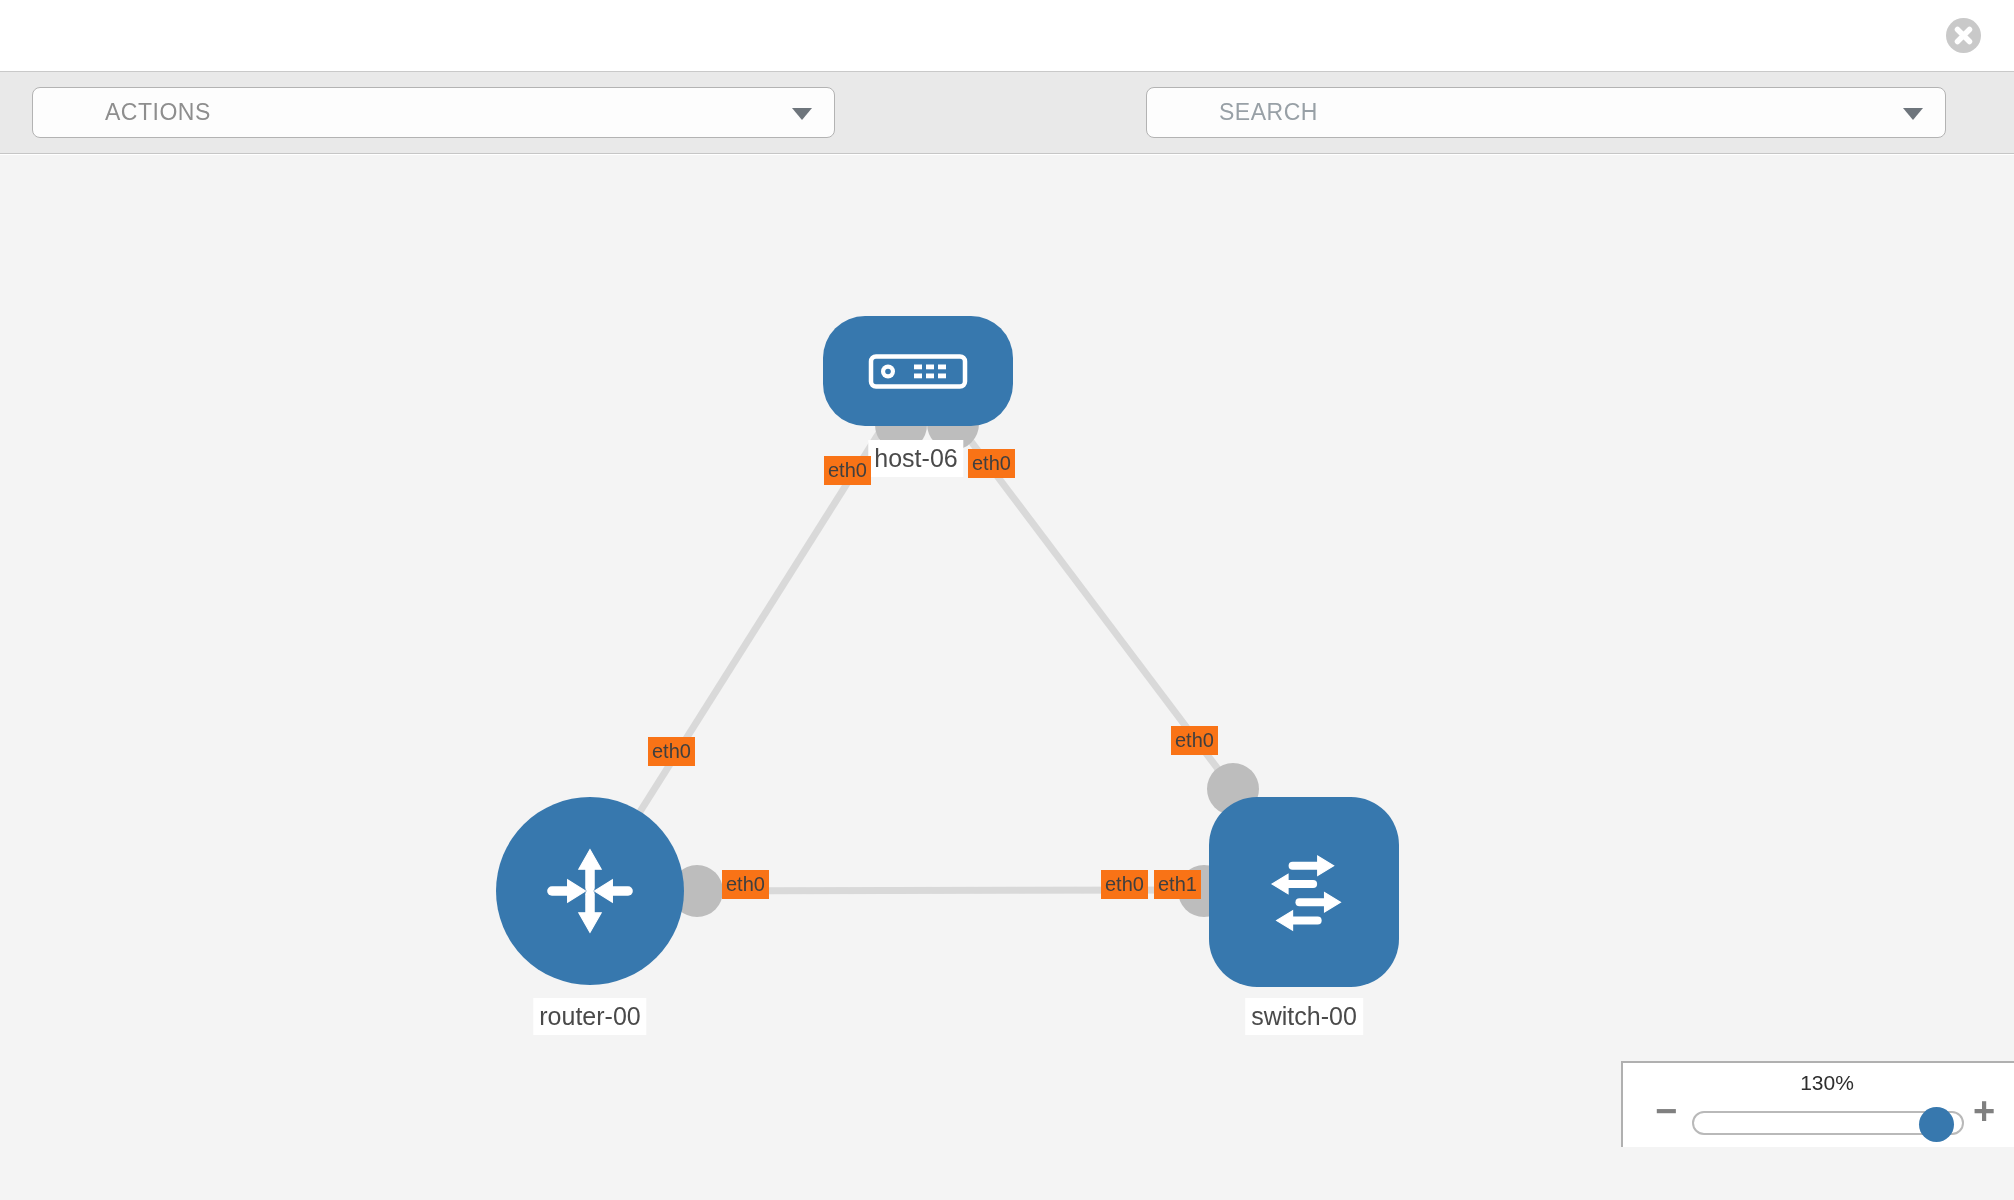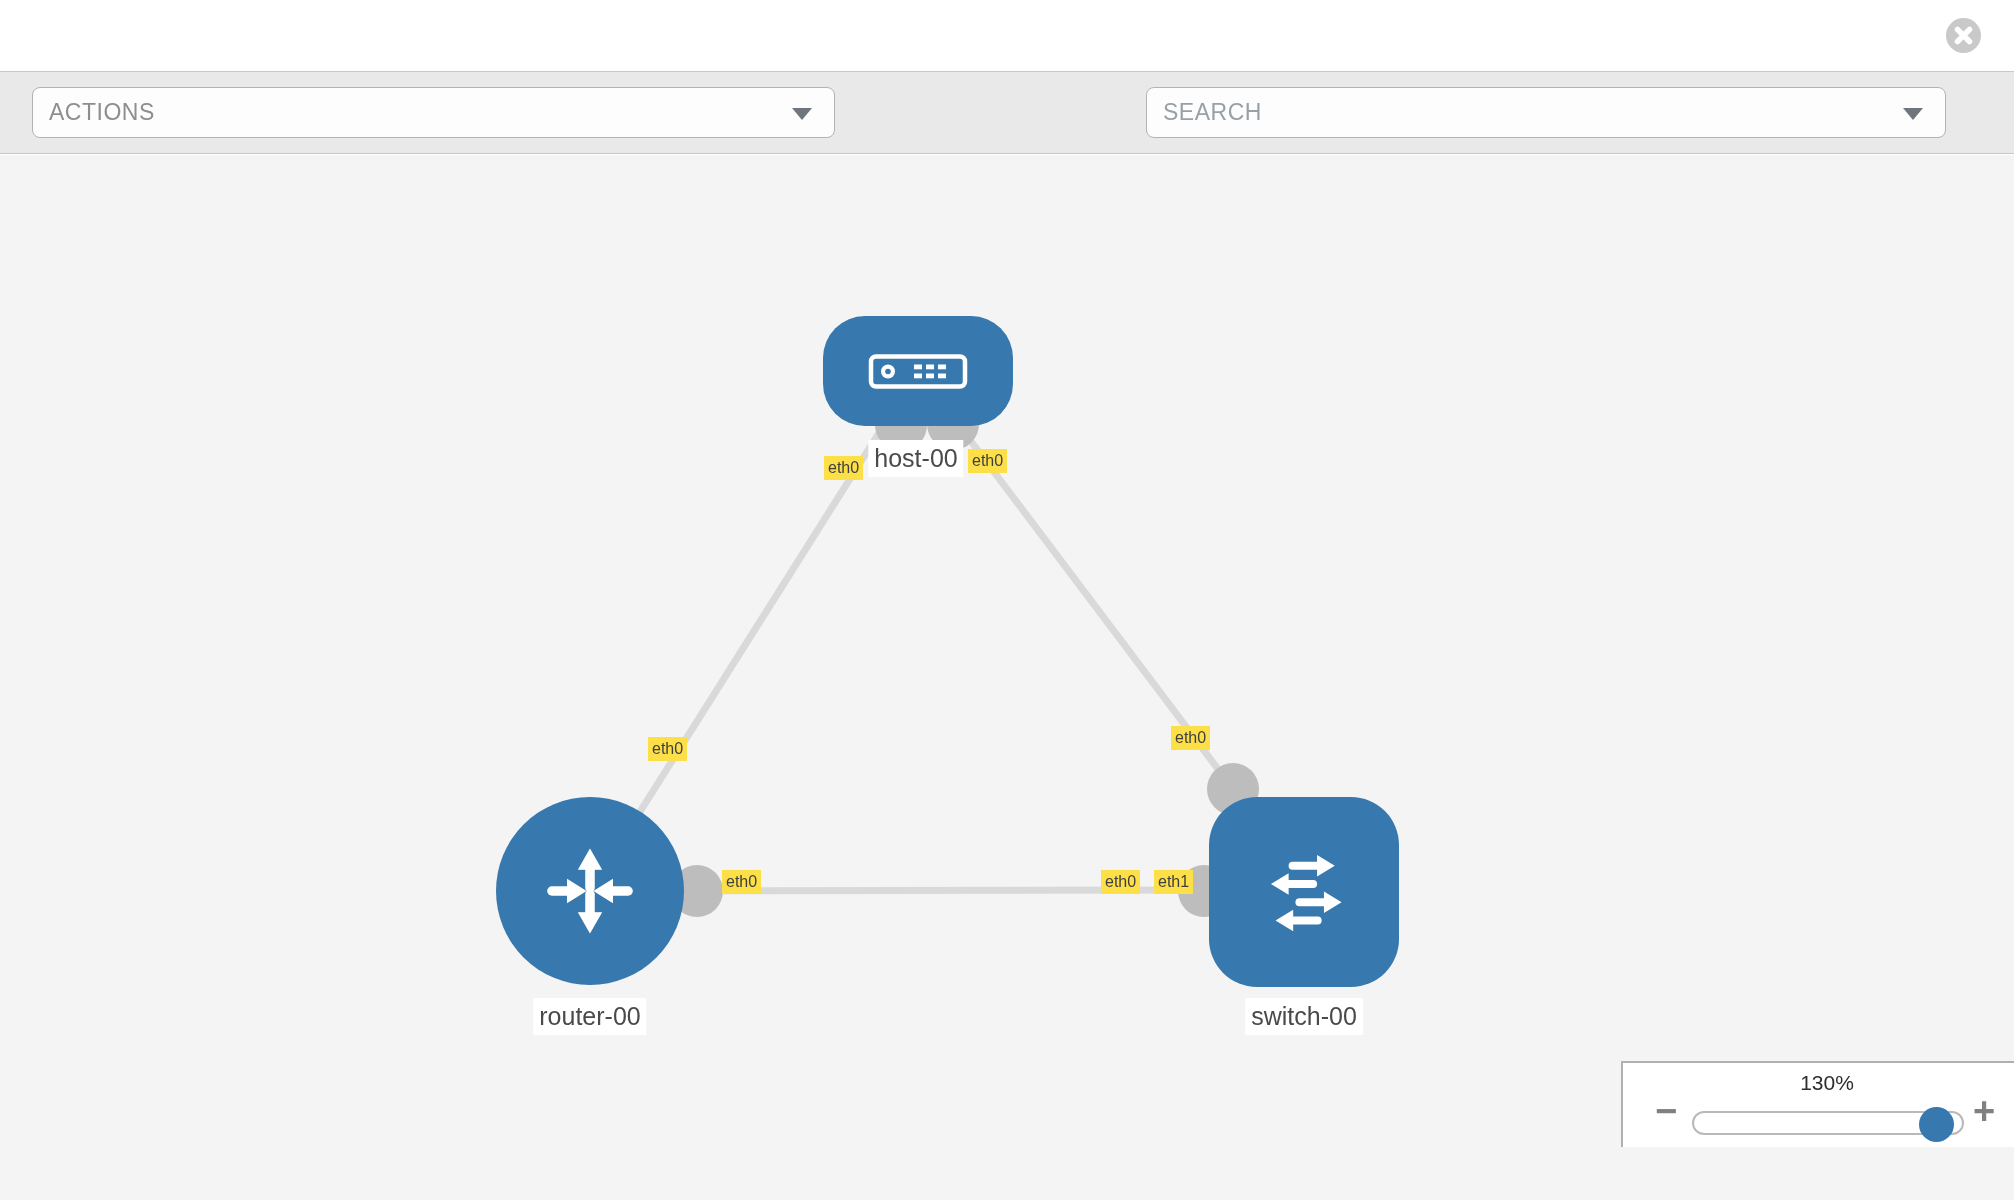--- a/index.html
+++ b/index.html
@@ -13,21 +13,21 @@
   .hdr-title .sep { color:#4c4c4c; padding:0 8px; }
   .close-btn { position:absolute; left:1946px; top:18px; width:35px; height:35px; cursor:pointer; }
 
   
   .toolbar { position:absolute; left:0; top:71px; width:2014px; height:83px; background:#e9e9e9;
     border-top:1px solid #c9c9c9; border-bottom:1px solid #c6c6c6; }
   .select { position:absolute; top:15px; height:51px; background:#fdfdfd; border:1px solid #b3b3b3;
     border-radius:8px; display:flex; align-items:center; cursor:pointer; }
   .select-actions { left:32px; width:803px; }
   .select-search { left:1146px; width:800px; }
-  .select .txt { font-size:23px; color:#8e8e8e; padding-left:16px; letter-spacing:.5px; }
+  .select .txt { font-size:23px; color:#8e8e8e; padding-left:24px; letter-spacing:.5px;margin-left:48px; }
   .select-search .txt { color:#98a0a6; }
   .dd-arrow { position:absolute; right:22px; top:20px; width:0; height:0;
     border-left:10px solid transparent; border-right:10px solid transparent; border-top:12px solid #6e757c; }
   .tool-icon { position:absolute; top:99px; width:33px; height:33px; cursor:pointer; }
   .tool-wrench { left:1050px; }
   .tool-key { left:1119px; }
 
   
   .canvas { position:absolute; left:0; top:155px; width:2014px; height:1045px; background:#f4f4f4; }
   .links-layer { position:absolute; left:0; top:-155px; width:2014px; height:1200px; }
@@ -36,21 +36,21 @@
   .node-host   { left:823px;  top:161px; width:190px; height:110px; border-radius:42px; }
   .node-router { left:496px;  top:642px; width:188px; height:188px; border-radius:50%; }
   .node-switch { left:1209px; top:642px; width:190px; height:190px; border-radius:48px; }
 
   .node-label { position:absolute; background:#fff; color:#4a4a4a; font-size:25px;
     padding:4px 6px; white-space:nowrap; transform:translateX(-50%); }
   .lbl-host   { left:916px;  top:285px; }
   .lbl-router { left:590px;  top:843px; }
   .lbl-switch { left:1304px; top:843px; }
 
-  .if-label { position:absolute; background:#fde047; color:#3f3f3f; font-size:16px;
+  .if-label { position:absolute; background:#f97316; color:#3f3f3f; font-size:20px;
     padding:3px 4px; white-space:nowrap; }
   .if-a { left:824px;  top:301px; }  
   .if-b { left:968px;  top:294px; }  
   .if-c { left:648px;  top:582px; }  
   .if-d { left:1171px; top:571px; }  
   .if-e { left:722px;  top:715px; }  
   .if-f-back  { left:1101px; top:715px; }  
   .if-f-front { left:1154px; top:715px; }  
 
   
@@ -156,21 +156,21 @@
           <path d="M58 43 H35"></path>
             <polygon points="22,43 36,34.5 36,51.5" stroke-width="1"></polygon>
           <path d="M46 59 H69"></path>
             <polygon points="82,59 68,50.5 68,67.5" stroke-width="1"></polygon>
           <path d="M62 75 H39"></path>
             <polygon points="26,75 40,66.5 40,83.5" stroke-width="1"></polygon>
         </g>
       </svg>
     </div>
 
-    <div class="node-label lbl-host">host-00</div>
+    <div class="node-label lbl-host">host-06</div>
     <div class="node-label lbl-router">router-00</div>
     <div class="node-label lbl-switch">switch-00</div>
 
     <div class="if-label if-a">eth0</div>
     <div class="if-label if-b">eth0</div>
     <div class="if-label if-c">eth0</div>
     <div class="if-label if-d">eth0</div>
     <div class="if-label if-e">eth0</div>
     <div class="if-label if-f-back">eth0</div>
     <div class="if-label if-f-front">eth1</div>

